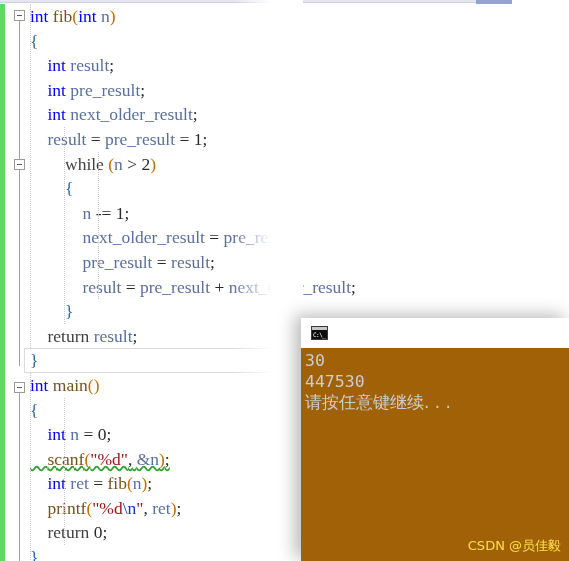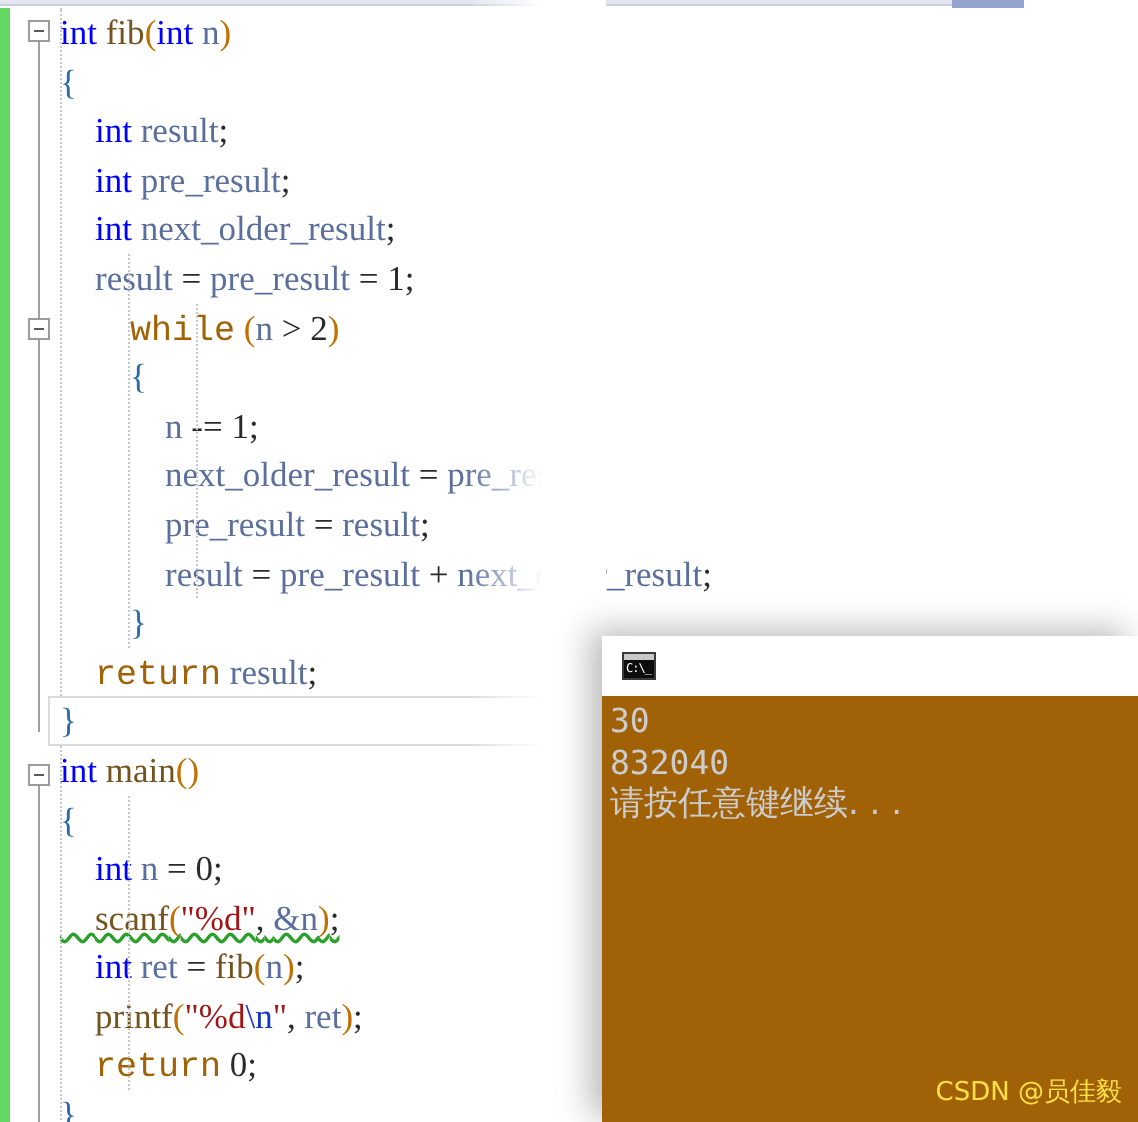--- a/index.html
+++ b/index.html
@@ -109,21 +109,21 @@
     width: 509px;
     height: 25px;
     border: 1px solid #dadada;
     box-sizing: border-box;
     background: transparent;
     pointer-events: none;
   }
 
   
   .kw      { color: #0000ff; }   
-  .ctl     { color: #a16207; font-family: Liberation Mono, monospace; }   
+  .ctl     { color: #404040; }   
   .var     { color: #5b6f9e; }   
   .fn      { color: #74531f; }   
   .num     { color: #2a2a2a; }   
   .punc    { color: #2a2a2a; }
   .paren   { color: #c07000; }
   .brace   { color: #2b6aa8; }
   .str     { color: #a31515; }
   .esc     { color: #1436c8; }
   .op      { color: #2a2a2a; }
   .squig {
@@ -247,17 +247,17 @@
 
   <div id="code-fade"></div>
 </div>
 
 <div id="console-window">
   <div id="console-titlebar">
     <div id="cmd-icon"></div>
   </div>
   <div id="console-body">
     <div class="cline">30</div>
-    <div class="cline">832040</div>
+    <div class="cline">447530</div>
     <div class="cline cjk">请按任意键继续. . .</div>
   </div>
   <div id="watermark">CSDN @员佳毅</div>
 </div>
 
 </body></html>

